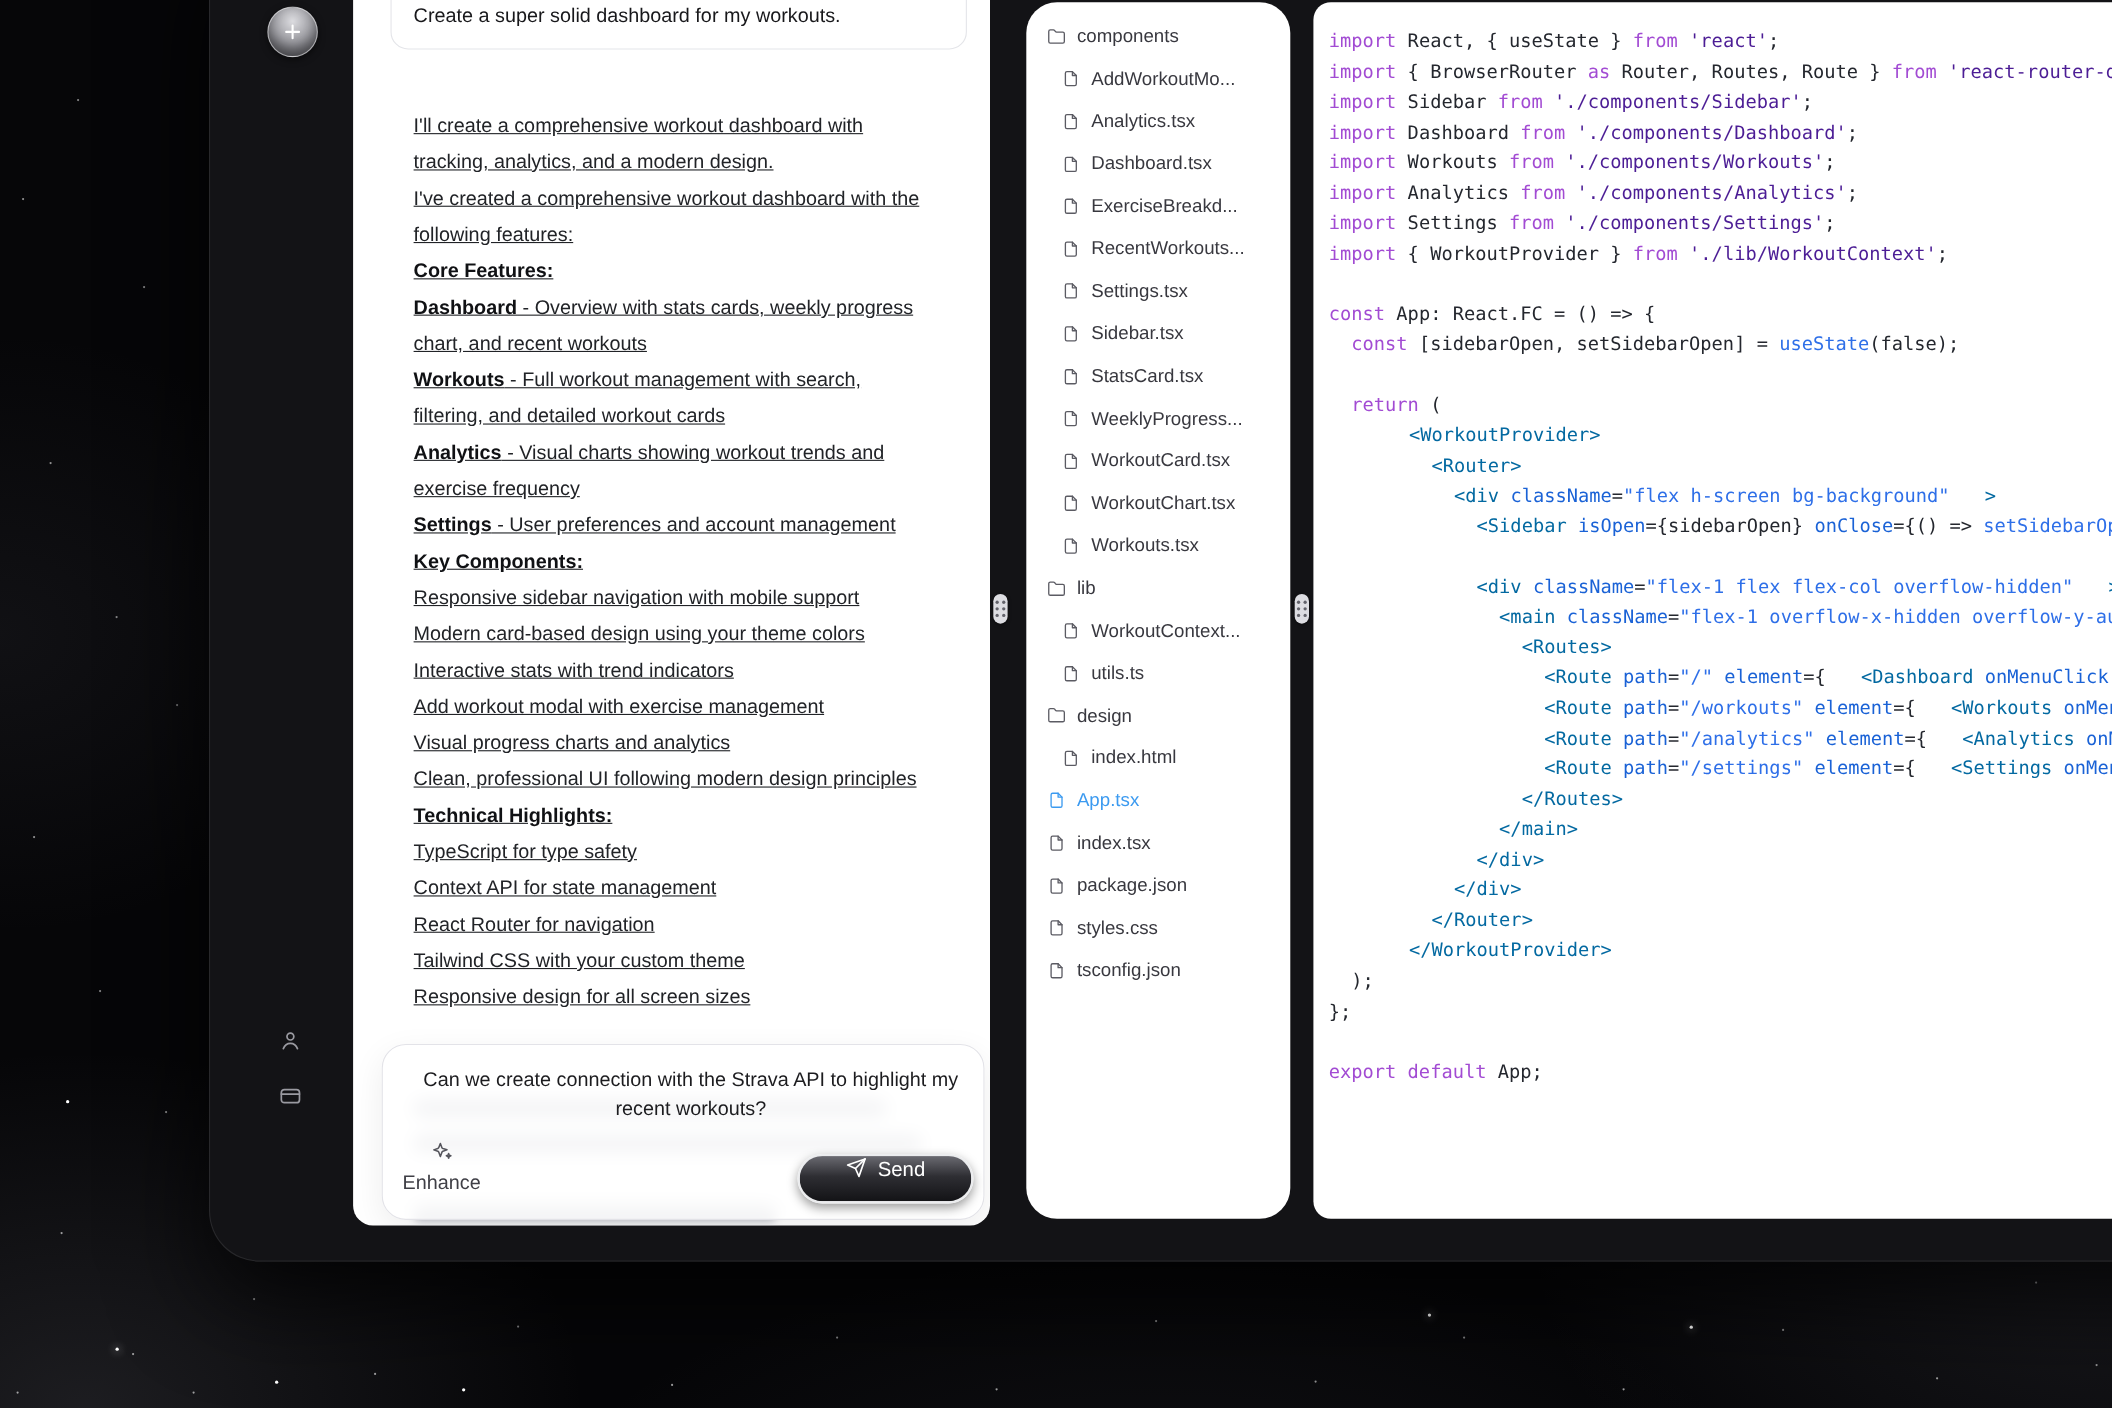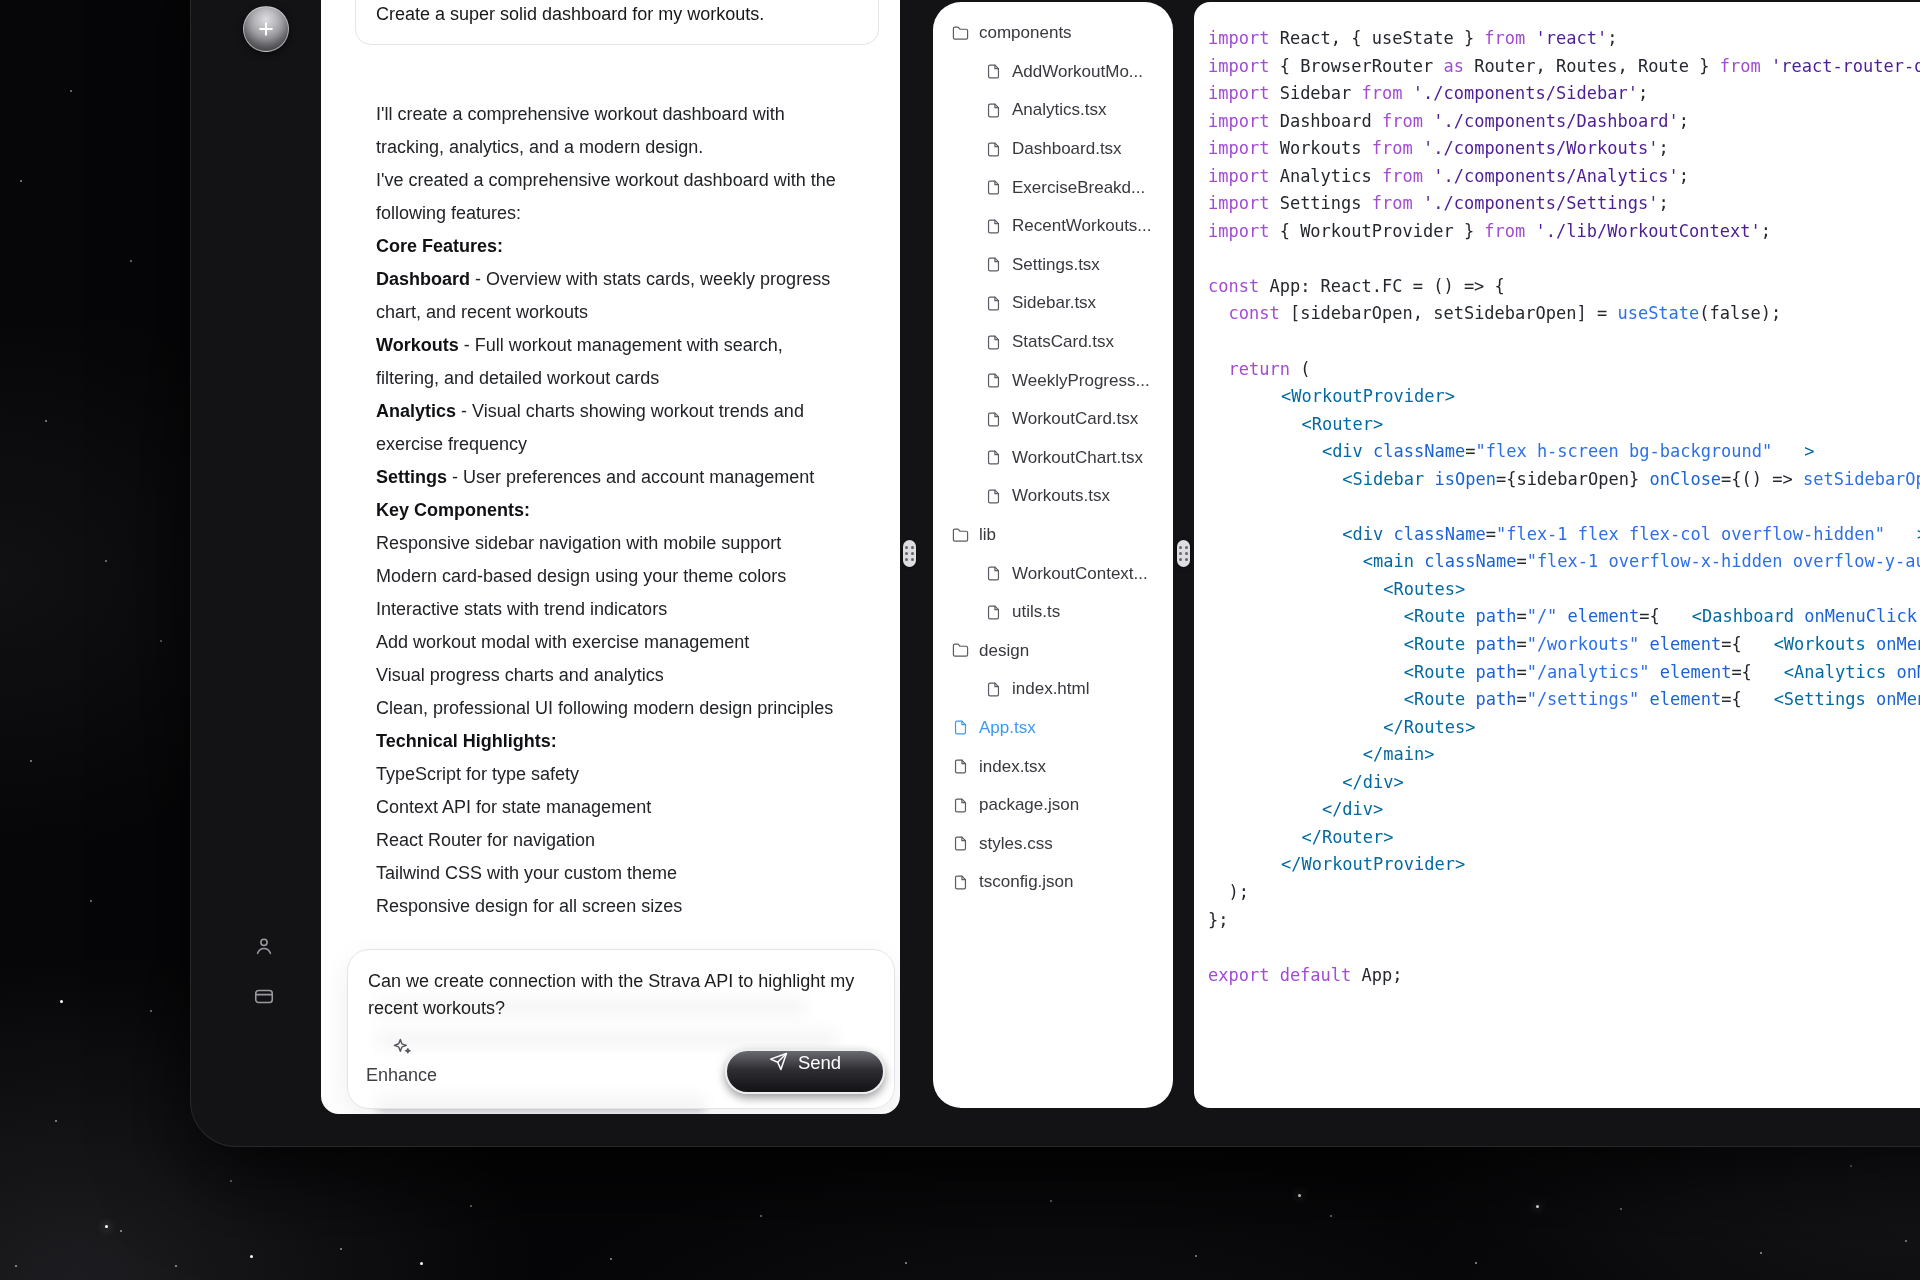--- a/index.html
+++ b/index.html
@@ -45,41 +45,41 @@
   .rail-user{left:252px;top:934px;width:24px;height:24px;}
   .rail-dock{left:251px;top:984px;width:26px;height:24px;}
   
   .panel{position:absolute;background:#fff;z-index:2;overflow:hidden;}
   .chat-panel{left:321px;top:-20px;width:579px;height:1134px;border-radius:18px;}
   .explorer-panel{left:933px;top:2px;width:240px;height:1106px;border-radius:28px;}
   .code-panel{left:1194px;top:2px;width:760px;height:1106px;border-radius:16px;}
   
   .user-bubble{position:absolute;left:34px;top:4px;width:524px;box-sizing:border-box;
     padding:19px 20px;border:1px solid #e4e5e9;border-radius:16px;font-size:18px;color:#18181b;background:#fff;}
-  .assistant{position:absolute;left:55px;top:118px;width:470px;font-size:18px;line-height:33px;color:#212327;}
+  .assistant{position:absolute;left:55px;top:118px;width:470px;font-size:18px;line-height:33px;color:#212327;text-decoration:underline;}
   .assistant p{margin:0;}
   .assistant strong{font-weight:700;color:#101114;}
   .blur-bar{position:absolute;height:15px;border-radius:7px;background:#c2c4cb;filter:blur(4px);}
   .chat-inputbox{position:absolute;left:26px;top:969px;width:548px;height:160px;box-sizing:border-box;
     background:rgba(255,255,255,.8);backdrop-filter:blur(7px);-webkit-backdrop-filter:blur(7px);
     border:1px solid #e3e3e8;border-radius:22px;box-shadow:0 10px 30px rgba(0,0,0,.07);}
-  .chat-input-text{position:absolute;left:20px;top:18px;width:520px;font-size:18px;line-height:27px;color:#1c1c1f;}
+  .chat-input-text{position:absolute;left:20px;top:18px;width:520px;font-size:18px;line-height:27px;color:#1c1c1f;text-align:center;}
   .enhance-btn{position:absolute;left:18px;bottom:22px;display:flex;align-items:center;gap:8px;
     color:#3f3f46;font-size:18px;cursor:pointer;background:none;border:none;padding:0;font-family:inherit;flex-direction:column;}
   .send-btn{position:absolute;right:9px;bottom:14px;width:160px;height:45px;border-radius:23px;
     background:linear-gradient(180deg,#6a6a71 0%,#2e2e33 45%,#131316 100%);
     border:2px solid #ebecee;color:#fff;font-size:18.5px;font-family:inherit;
     display:flex;justify-content:center;gap:10px;cursor:pointer;
     box-shadow:0 4px 10px rgba(0,0,0,.4);}
   
   .file-tree{padding-top:12px;}
   .frow{display:flex;align-items:center;height:38.6px;gap:10px;padding-left:19px;
     font-size:17px;color:#38383f;cursor:pointer;}
   .frow .ficon{display:flex;color:#5b5b63;}
-  .frow.nested{padding-left:52px;}
+  .frow.nested{padding-left:32px;}
   .frow.selected{color:#3b9af0;}
   .frow.selected .ficon{color:#3b9af0;}
   .flabel{white-space:nowrap;}
   
   .code-content{padding:23px 0 0 14px;}
   .code-line{height:27.56px;line-height:27.56px;white-space:pre;
     font-family:"DejaVu Sans Mono",monospace;font-size:17px;color:#24272e;}
   .tk-kw{color:#a24bd3;}
   .tk-str{color:#4c1d95;}
   .tk-tag{color:#0369a1;margin-left:32px;}

